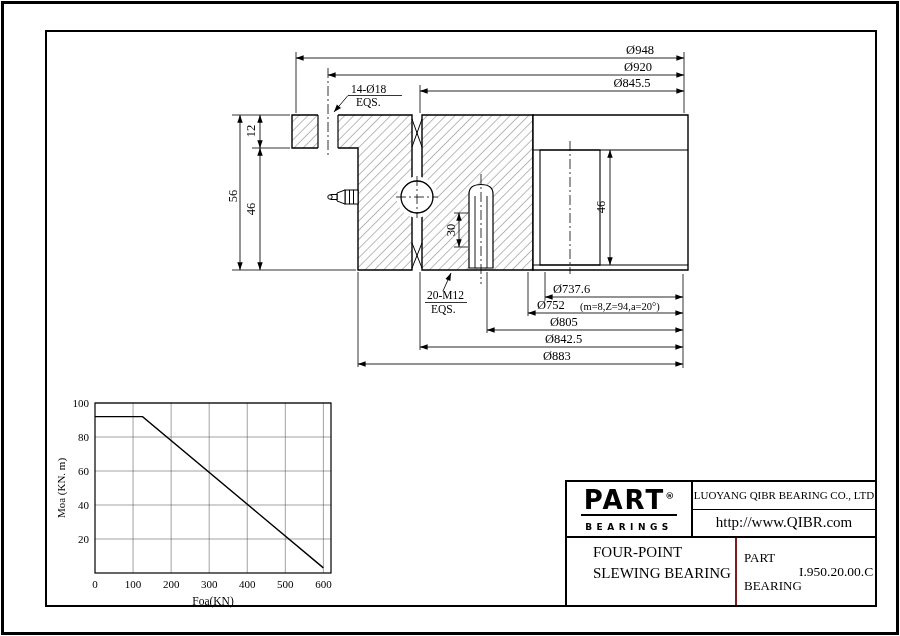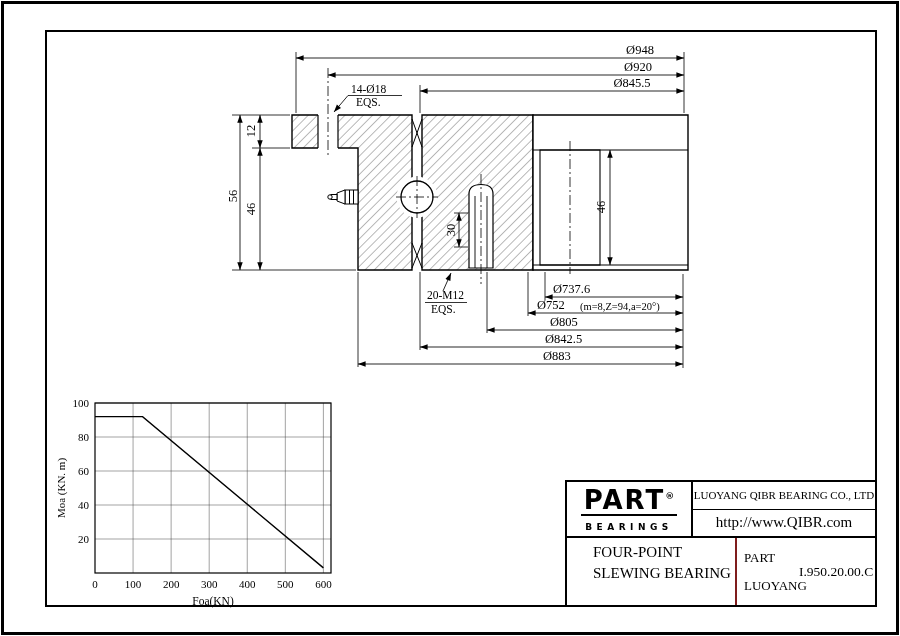--- a/index.html
+++ b/index.html
@@ -200,19 +200,19 @@
       </div>
     </div>
     <div class="tb-row2">
       <div class="tb-product-cell">
         <div>FOUR-POINT</div>
         <div>SLEWING BEARING</div>
       </div>
       <div class="tb-part-cell">
         <div class="part-label">
           <div>PART</div>
-          <div>LUOYANG</div>
+          <div>BEARING</div>
         </div>
         <div class="part-value">I.950.20.00.C</div>
       </div>
     </div>
   </div>
 </div>
 
 </body></html>

